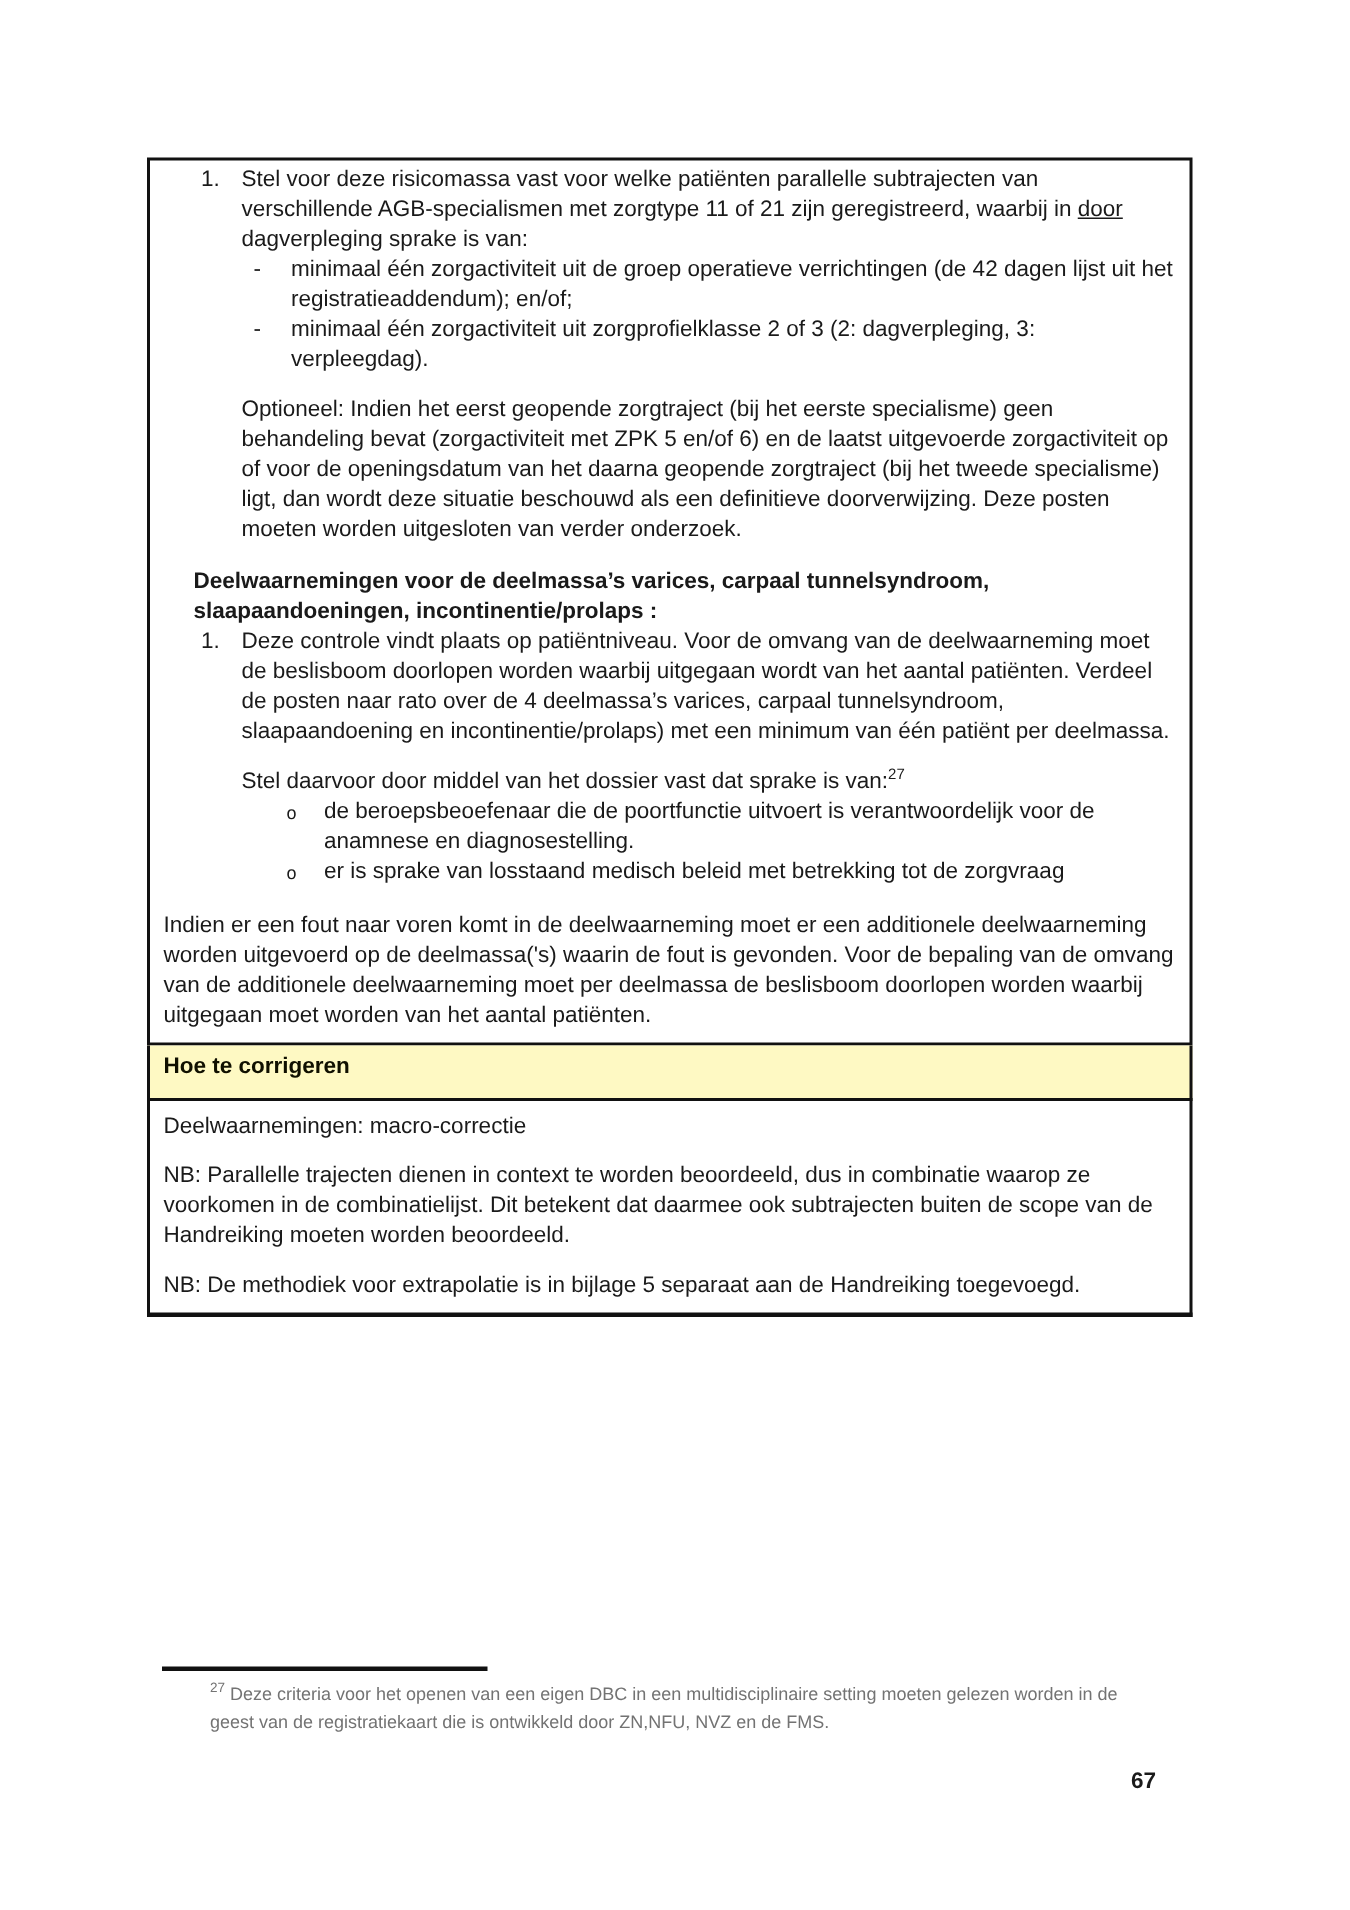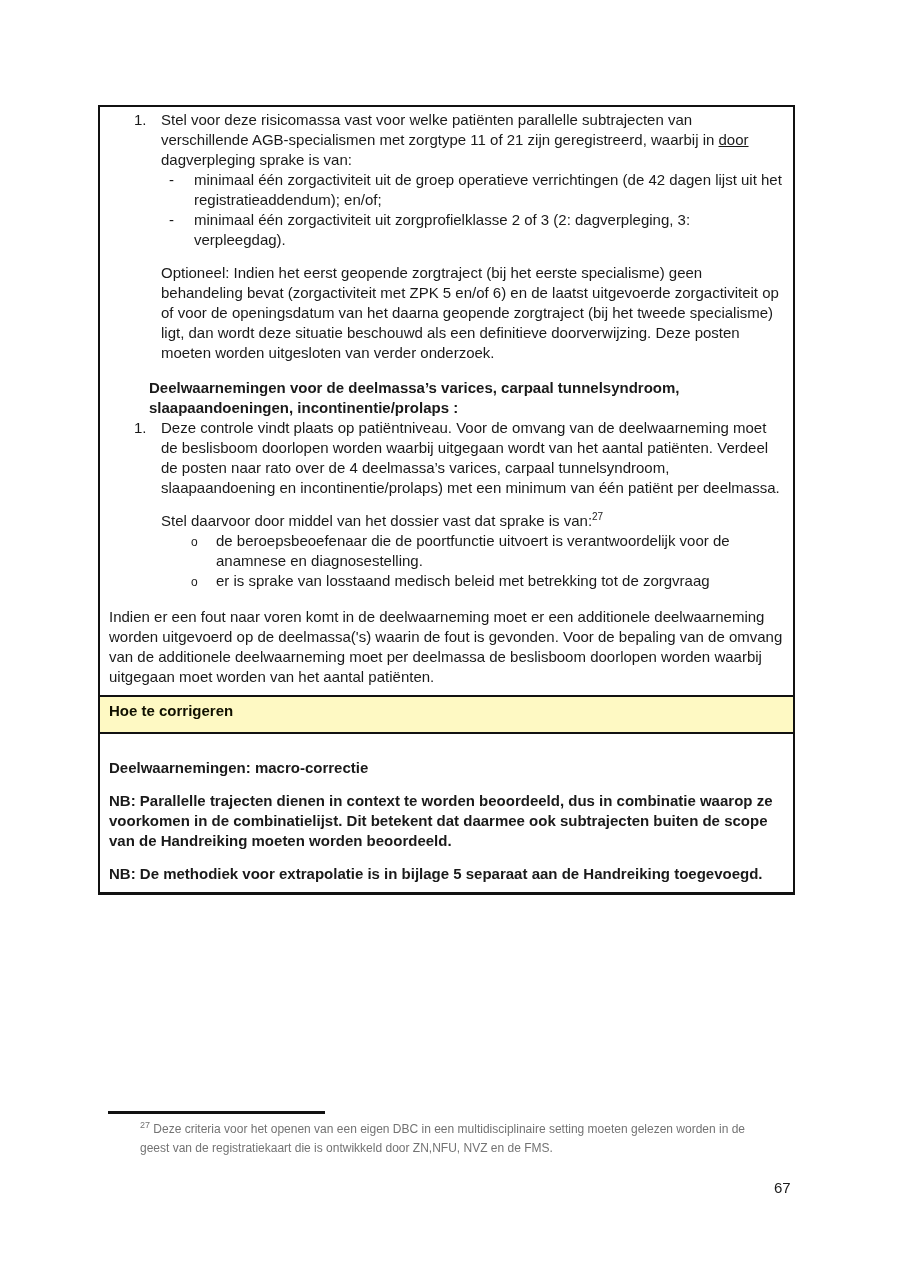--- a/index.html
+++ b/index.html
@@ -30,30 +30,29 @@
     border: 2px solid #111;
     border-top: none;
     background: #fef9c3;
     padding: 4px 9px 11px 9px;
     font-weight: bold;
     color: #101000;
   }
   .box2 {
     border-top: none;
     border-bottom-width: 3px;
-    padding: 24px 10px 8px 9px;
-    font-weight: bold;
+    padding: 7px 10px 8px 9px;
   }
   .para { margin: 0; }
   .spaced { margin-top: 13px; }
   .spaced-lg { margin-top: 16px; }
   .heading {
     font-weight: bold;
     margin-top: 15px;
-    margin-left: 40px;
+    margin-left: 20px;
   }
   .num-item { position: relative; padding-left: 52px; }
   .num-item > .marker { position: absolute; left: 25px; top: 0; }
   .dash-item { position: relative; padding-left: 33px; }
   .dash-item > .marker { position: absolute; left: 8px; top: 0; }
   .o-item { position: relative; padding-left: 55px; }
   .o-item > .marker { position: absolute; left: 30px; top: 1px; font-size: 12px; }
   .u { text-decoration: underline; }
   sup { font-size: 10px; vertical-align: super; line-height: 0; }
   .footnote-rule {
@@ -67,22 +66,23 @@
     left: 108px; top: 1120px;
     width: 636px;
     font-size: 12px;
     line-height: 19px;
     color: #737373;
     margin-left: 32px;
   }
   .footnote sup { font-size: 9px; }
   .page-number {
     position: absolute;
-    left: 774px; top: 1179px;
+    left: 754px; top: 1179px;
     font-size: 15px;
+    font-weight: bold;
   }
 </style>
 </head>
 <body>
 
 <div class="doc">
 
   <div class="box box1">
 
     <div class="num-item">

